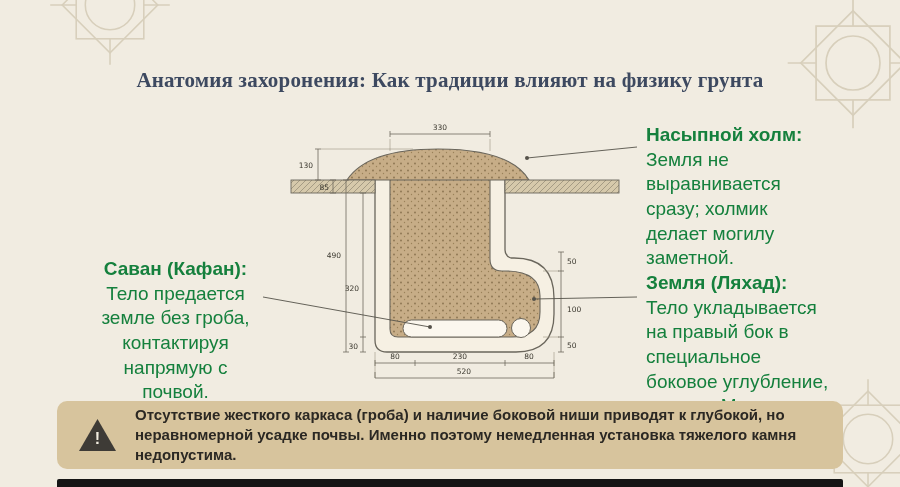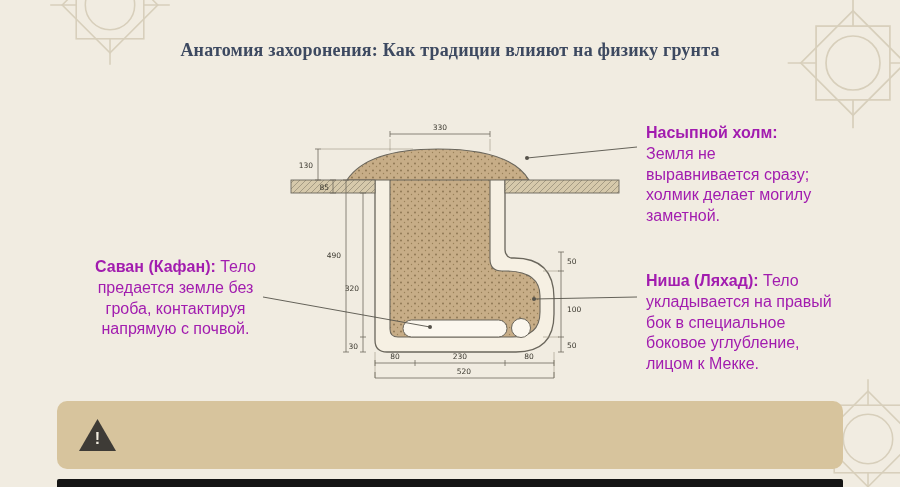--- a/index.html
+++ b/index.html
@@ -10,25 +10,25 @@
     --line:#6a665c;
   }
   *{box-sizing:border-box;margin:0;padding:0}
   html{background:#f1ece1}
   body{
     width:900px;height:487px;position:relative;overflow:hidden;
     background:var(--bg);
     font-family:"Liberation Sans",sans-serif;color:var(--ink);
   }
   .title{
-    position:absolute;top:40px;left:0;width:100%;text-align:center;
-    font-family:"Liberation Serif",serif;font-weight:700;font-size:18px;
+    position:absolute;top:68px;left:0;width:100%;text-align:center;
+    font-family:"Liberation Serif",serif;font-weight:700;font-size:21px;
     color:var(--title);letter-spacing:.2px;
   }
-  .note{position:absolute;font-size:16px;line-height:1.3;color:#a21caf}
+  .note{position:absolute;font-size:19px;line-height:1.3;color:#15803d}
   .note b{font-weight:700}
   .note-mound{left:646px;top:123px;width:180px}
   .note-shroud{left:93px;top:257px;width:165px;text-align:center}
   .note-niche{left:646px;top:271px;width:186px}
   .banner{
     position:absolute;left:57px;top:401px;width:786px;height:68px;
     background:var(--banner);border-radius:10px;
     display:flex;align-items:center;gap:19px;padding:0 26px 0 22px;
   }
   .warn-tri{
@@ -155,23 +155,24 @@
   <b>Насыпной холм:</b>
   <span>Земля не выравнивается сразу; холмик делает могилу заметной.</span>
 </div>
 
 <div class="note note-shroud">
   <b>Саван (Кафан):</b>
   <span>Тело предается земле без гроба, контактируя напрямую с почвой.</span>
 </div>
 
 <div class="note note-niche">
-  <b>Ниша (Ляхад):</b>
+  <b>Земля (Ляхад):</b>
   <span>Тело укладывается на правый бок в специальное боковое углубление, лицом к Мекке.</span>
 </div>
 
 <div class="banner">
   <div class="warn-tri">
     <span>!</span>
   </div>
+  <p>Отсутствие жесткого каркаса (гроба) и наличие боковой ниши приводят к глубокой, но неравномерной усадке почвы. Именно поэтому немедленная установка тяжелого камня недопустима.</p>
 </div>
 
 <div class="bottom-bar"></div>
 
 </body></html>

